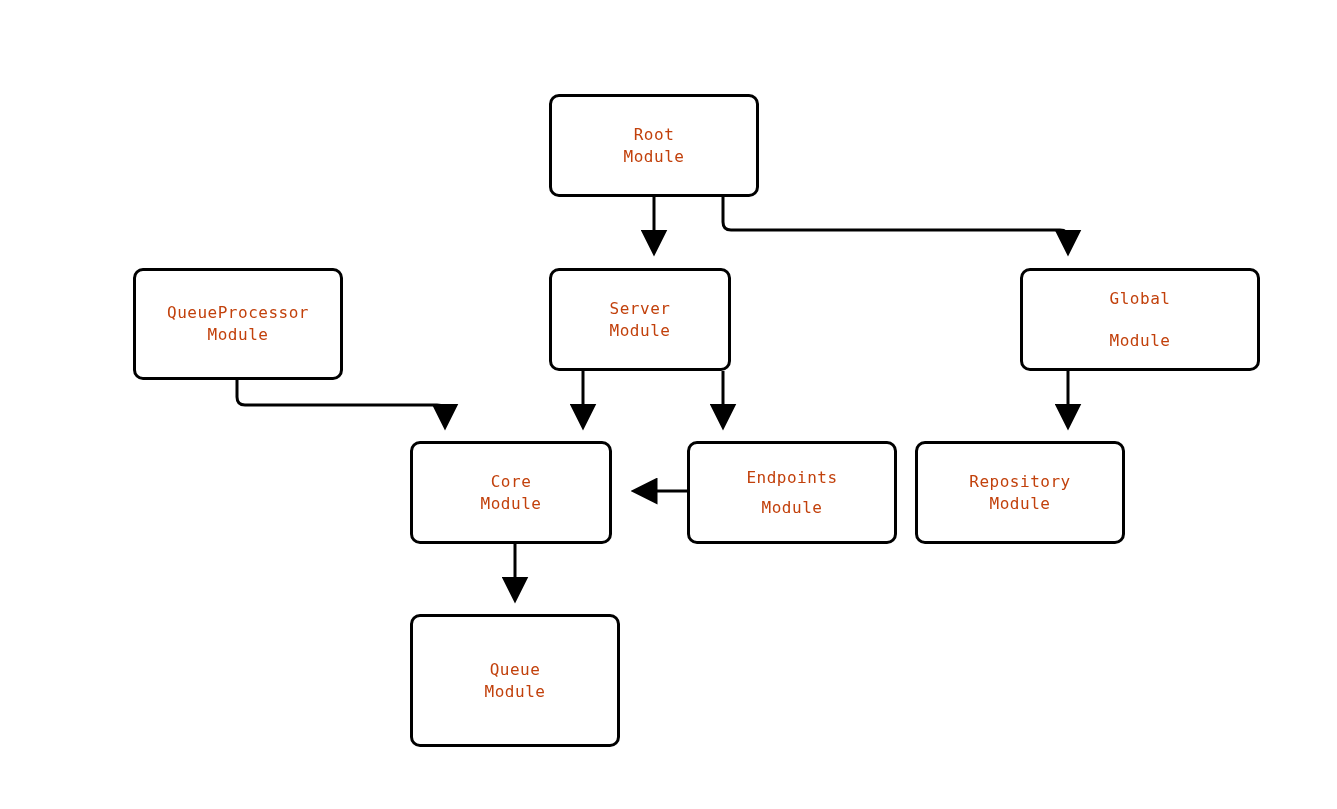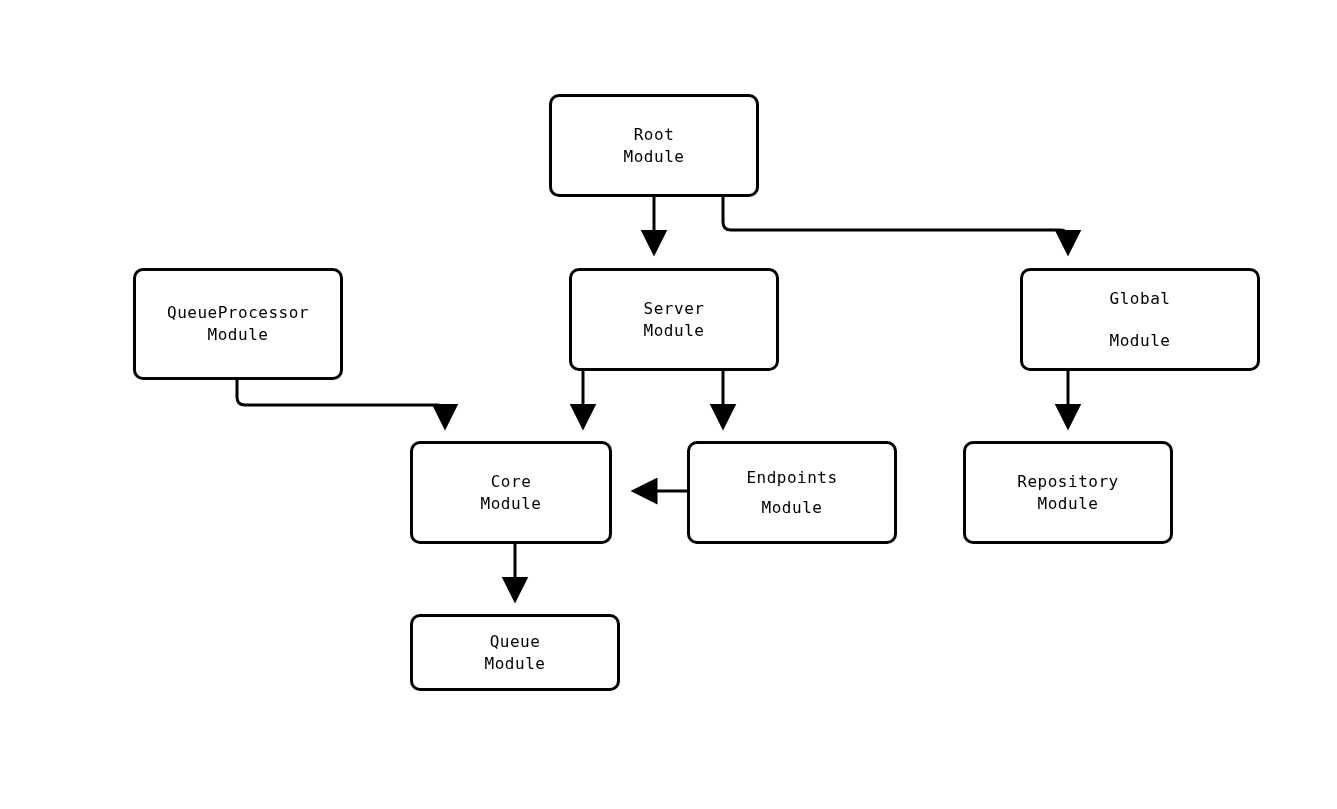--- a/index.html
+++ b/index.html
@@ -33,21 +33,21 @@
     border-radius: 10px;
     background: #ffffff;
     display: flex;
     flex-direction: column;
     align-items: center;
     justify-content: center;
     text-align: center;
     font-family: "DejaVu Sans Mono", monospace;
     font-size: 16px;
     line-height: 22px;
-    color: #000000;
+    color: #c2410c;
     letter-spacing: 0.5px;
     z-index: 2;
   }
   .node-line {
     display: block;
     white-space: pre;
   }
 </style>
 </head>
 <body>
@@ -74,39 +74,39 @@
 
   <div id="nodes-group">
       <div class="node" style="left: 549px; top: 94px; width: 210px; height: 103px;">
         <span class="node-line">Root</span>
         <span class="node-line">Module</span>
       </div>
       <div class="node" style="left: 133px; top: 268px; width: 210px; height: 112px;">
         <span class="node-line">QueueProcessor</span>
         <span class="node-line">Module</span>
       </div>
-      <div class="node" style="left: 569px; top: 268px; width: 210px; height: 103px;">
+      <div class="node" style="left: 549px; top: 268px; width: 182px; height: 103px;">
         <span class="node-line">Server</span>
         <span class="node-line">Module</span>
       </div>
       <div class="node" style="left: 1020px; top: 268px; width: 240px; height: 103px; gap: 20px;">
         <span class="node-line">Global</span>
         <span class="node-line">Module</span>
       </div>
       <div class="node" style="left: 410px; top: 441px; width: 202px; height: 103px;">
         <span class="node-line">Core</span>
         <span class="node-line">Module</span>
       </div>
       <div class="node" style="left: 687px; top: 441px; width: 210px; height: 103px; gap: 8px;">
         <span class="node-line">Endpoints</span>
         <span class="node-line">Module</span>
       </div>
-      <div class="node" style="left: 963px; top: 441px; width: 210px; height: 103px;">
+      <div class="node" style="left: 915px; top: 441px; width: 210px; height: 103px;">
         <span class="node-line">Repository</span>
         <span class="node-line">Module</span>
       </div>
-      <div class="node" style="left: 410px; top: 614px; width: 210px; height: 77px;">
+      <div class="node" style="left: 410px; top: 614px; width: 210px; height: 133px;">
         <span class="node-line">Queue</span>
         <span class="node-line">Module</span>
       </div>
     </div>
 
 </div>
 
 </body></html>

